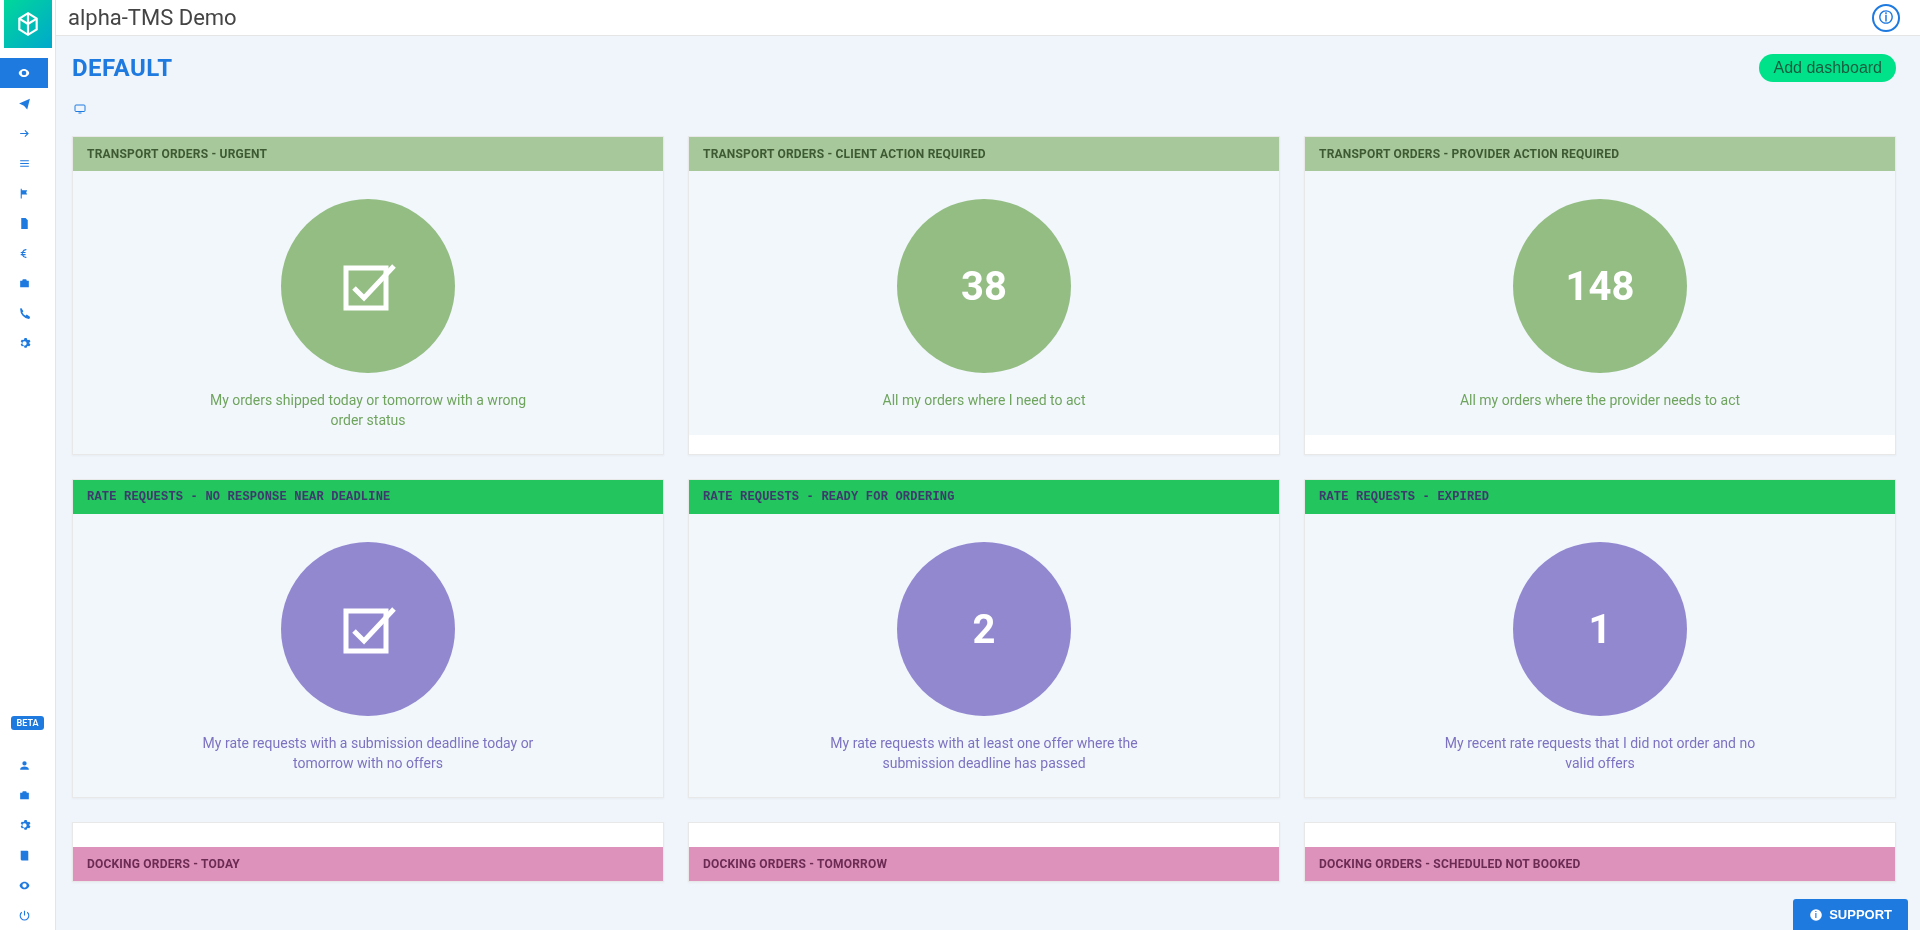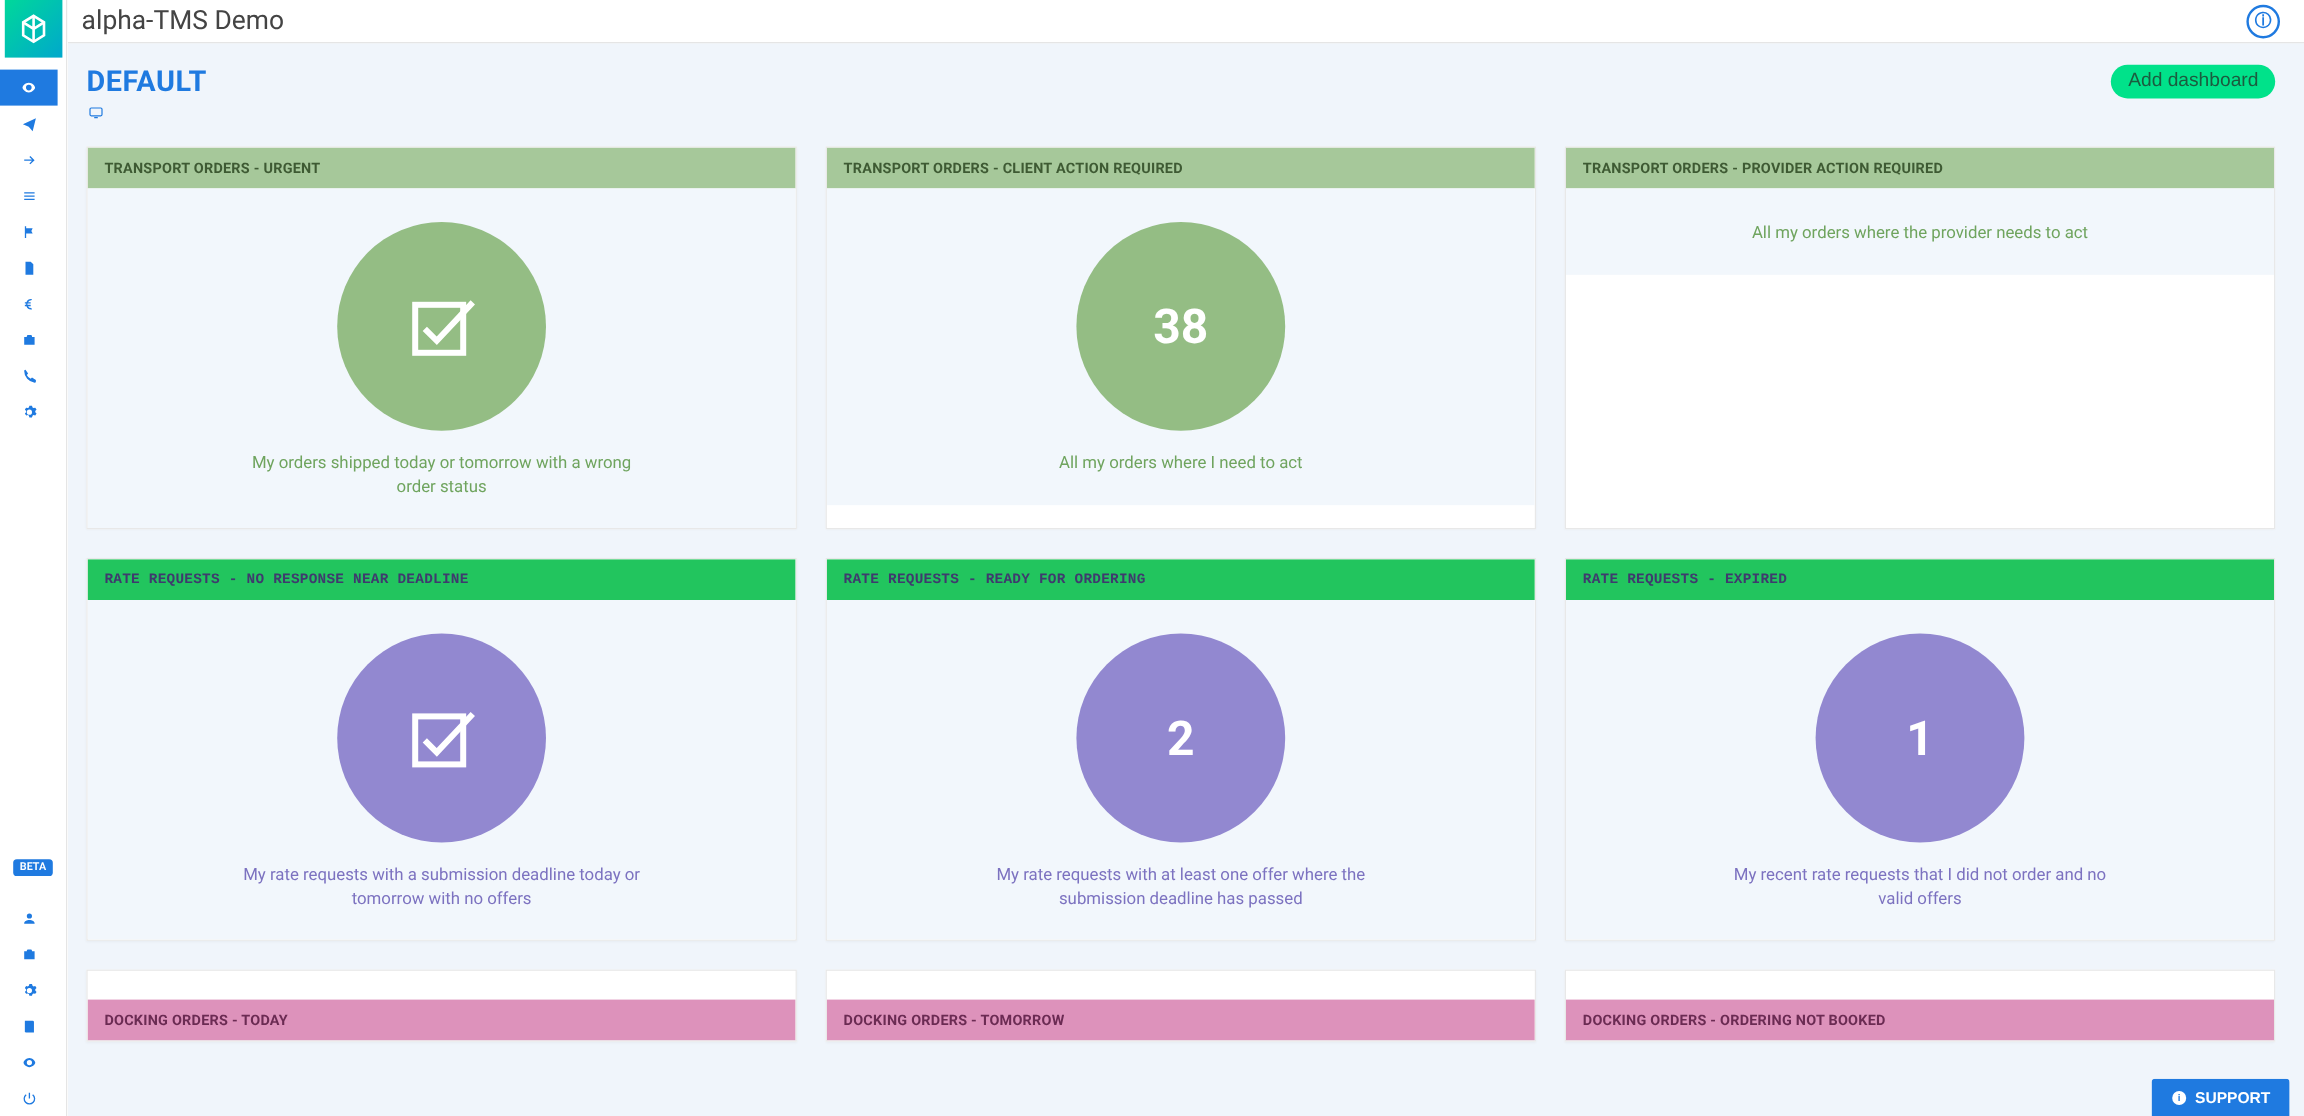--- a/index.html
+++ b/index.html
@@ -73,21 +73,21 @@
   border: 2px solid #1f7ae0;
   border-radius: 50%;
   display: flex; align-items: center; justify-content: center;
   color: #1f7ae0;
   cursor: pointer;
   font-size: 14px;
   font-weight: bold;
 }
 .content { padding: 18px 24px 24px 24px; }
 .page-header { display: flex; align-items: flex-start; justify-content: space-between; margin-bottom: 18px; }
-.page-title-wrap { display: flex; flex-direction: column; gap: 6px; }
+.page-title-wrap { display: flex; flex-direction: column; gap: 20px; }
 .page-title { color: #1f7ae0; font-weight: 700; font-size: 24px; letter-spacing: 0.5px; }
 .page-icon { color: #1f7ae0; font-size: 14px; }
 .add-dashboard-btn {
   background: #00e28a;
   color: #1b5c3f;
   border: none;
   border-radius: 14px;
   padding: 5px 14px;
   font-size: 16px;
   cursor: pointer;
@@ -294,20 +294,23 @@
             <div class="card-body">
       <div class="circle green">
                 <span>38</span>
               </div>
       <div class="card-desc green">All my orders where I need to act</div>
     </div>
           </div>
           <div class="card">
             <div class="card-header green">TRANSPORT ORDERS - PROVIDER ACTION REQUIRED</div>
             <div class="card-body">
+      <div class="circle green">
+                <span>148</span>
+              </div>
       <div class="card-desc green">All my orders where the provider needs to act</div>
     </div>
           </div>
           <div class="card">
             <div class="card-header purple">RATE REQUESTS - NO RESPONSE NEAR DEADLINE</div>
             <div class="card-body">
       <div class="circle purple">
                 <svg viewBox="0 0 64 64" fill="none" stroke="#fff" stroke-width="5">
                   <rect x="10" y="14" width="40" height="40"></rect>
                   <path d="M18 34l10 10L58 12"></path>
@@ -334,21 +337,21 @@
       <div class="card-desc purple">My recent rate requests that I did not order and no valid offers</div>
     </div>
           </div>
           <div class="card">
             <div class="card-header pink">DOCKING ORDERS - TODAY</div>
           </div>
           <div class="card">
             <div class="card-header pink">DOCKING ORDERS - TOMORROW</div>
           </div>
           <div class="card">
-            <div class="card-header pink">DOCKING ORDERS - ORDERING NOT BOOKED</div>
+            <div class="card-header pink">DOCKING ORDERS - SCHEDULED NOT BOOKED</div>
           </div>
         </div>
     </div>
   </div>
 </div>
 
 <button class="support-btn">
   <svg viewBox="0 0 24 24" width="14" height="14" fill="currentColor">
       <circle cx="12" cy="12" r="10" fill="#fff"></circle>
       <text x="12" y="17" text-anchor="middle" font-size="14" fill="#1f7ae0" font-weight="bold">i</text>

